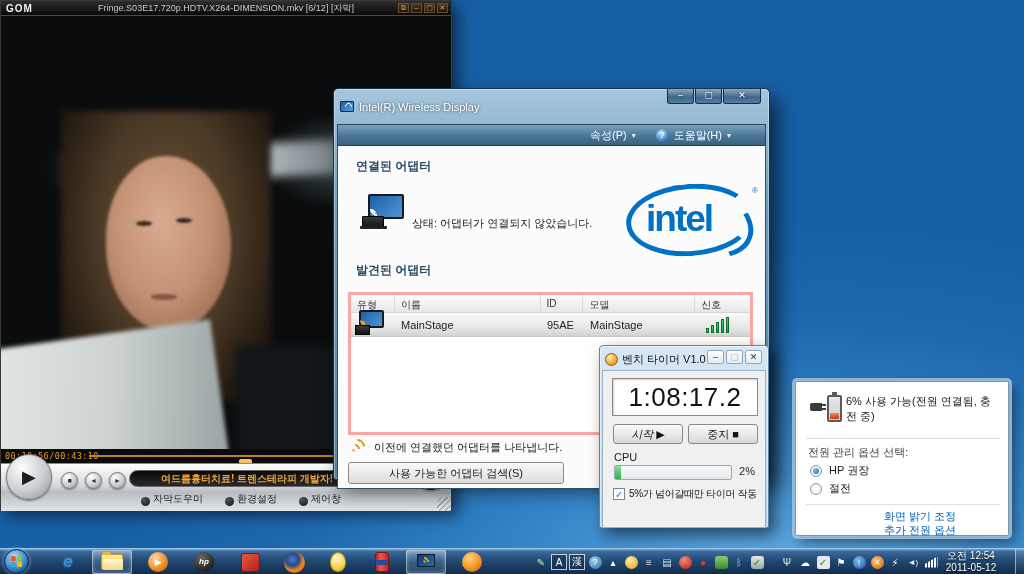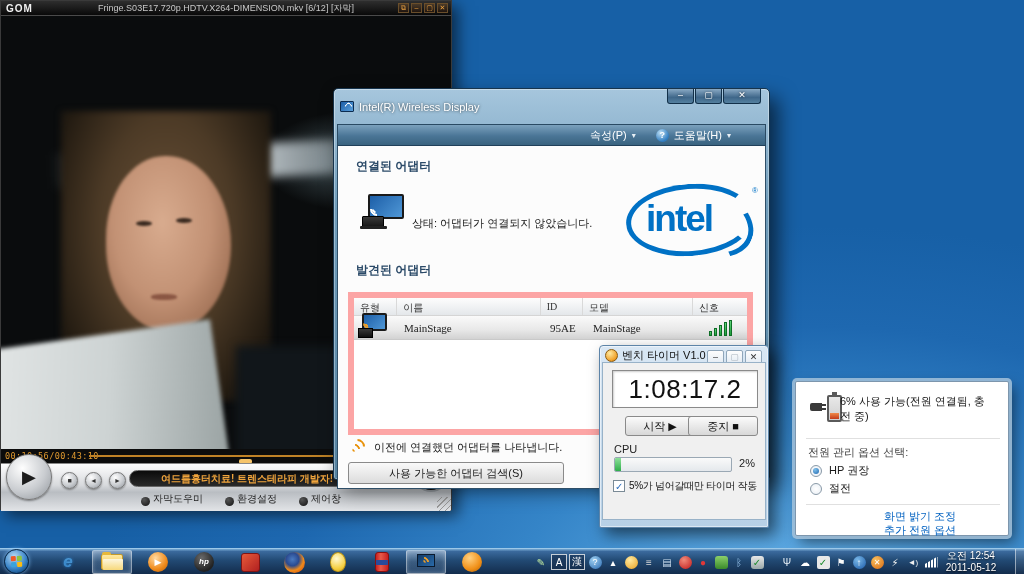--- a/index.html
+++ b/index.html
@@ -64,21 +64,21 @@
   .widi-big .a1 { left:10px; top:12px; width:7px; height:7px; }
   .widi-big .a2 { left:8px; top:8px; width:14px; height:14px; }
   .widi-big .lap { position:absolute; left:0; top:22px; width:22px; height:13px; background:linear-gradient(#3a3a3a,#111); border:1px solid #000; border-radius:1px; }
   .widi-big .lap::after { content:""; position:absolute; left:-3px; bottom:-1px; width:27px; height:3px; background:#222; border-radius:1px; }
   #intel-status { position:absolute; left:74px; top:70px; font-size:11px; color:#1a1a1a; }
   #intel-logo { position:absolute; left:288px; top:38px; width:128px; height:72px; }
   #intel-logo .swoosh { position:absolute; left:0; top:0; width:128px; height:72px; border:5px solid #0071c5; border-radius:50%; transform:rotate(-4deg); border-right-color:transparent; }
   #intel-logo .swoosh2 { position:absolute; left:10px; top:-4px; width:120px; height:74px; border:5px solid #0071c5; border-radius:50%; transform:rotate(22deg); border-left-color:transparent; border-top-color:transparent; border-bottom-color:transparent; }
   #intel-logo .word { position:absolute; left:20px; top:14px; font-size:37px; font-weight:bold; color:#0071c5; letter-spacing:-2px; }
   #intel-logo .reg { position:absolute; right:-4px; top:2px; font-size:8px; color:#0071c5; }
-  #adapter-list { position:absolute; left:10px; top:146px; width:405px; height:143px; background:#fff; border:6px solid #fca5a5;font-family:Liberation Serif, serif; }
+  #adapter-list { position:absolute; left:10px; top:146px; width:405px; height:143px; background:#fff; border:3px solid #fca5a5; }
   #list-header { display:flex; height:18px; background:linear-gradient(#fdfdfd,#eef0f2 60%, #e4e7ea); border-bottom:1px solid #d5d5d5; font-size:10px; color:#333; }
   .hcol { padding:3px 0 0 6px; border-right:1px solid #d9d9d9; }
   .c1{width:44px;} .c2{width:146px;} .c3{width:43px;} .c4{width:112px;} .c5{width:55px; border-right:none;}
   #list-row { display:flex; height:24px; background:linear-gradient(#fafafa,#e8e8e8 60%, #d2d2d2); border-bottom:1px solid #c9c9c9; align-items:center; font-size:11px; color:#222; }
   .rcell { padding-left:6px; }
   .widi-sm { position:relative; width:30px; height:27px; margin-left:4px; }
   .widi-sm .mon { position:absolute; left:4px; top:0; width:25px; height:18px; background:linear-gradient(135deg,#1d5fa8,#4f97d6); border:2px solid #1a1a1a; border-radius:2px; }
   .widi-sm .a1 { left:7px; top:8px; width:6px; height:6px; border-color:#f0a028 transparent transparent transparent; }
   .widi-sm .a2 { left:5px; top:5px; width:11px; height:11px; border-color:#f0a028 transparent transparent transparent; }
   .widi-sm .lap { position:absolute; left:0; top:15px; width:15px; height:10px; background:linear-gradient(#3a3a3a,#111); border:1px solid #000; }
@@ -88,48 +88,48 @@
   #intel-note { position:absolute; left:12px; top:294px; display:flex; align-items:center; gap:8px; font-size:11px; color:#1a1a1a; }
   .wifi-orange { position:relative; width:16px; height:13px; }
   .wifi-orange i { position:absolute; bottom:0; left:0; border:2px solid #e8920a; border-radius:50%; border-color:#e8920a transparent transparent transparent; transform:rotate(45deg); }
   .w1{width:5px;height:5px;} .w2{width:10px;height:10px;} .w3{width:15px;height:15px;}
   #scan-btn { position:absolute; left:10px; top:316px; width:216px; height:22px; background:linear-gradient(#f9f9f9,#ececec 45%, #dcdcdc); border:1px solid #8a8a8a; border-radius:3px; font-size:11px; color:#1a1a1a; text-align:center; line-height:20px; }
 
   
   #timer { position:absolute; left:599px; top:345px; width:170px; height:183px; z-index:30;
     background:linear-gradient(#dcEAf6,#b9d2e8); background:linear-gradient(#d9e7f4,#b7d0e6); border:1px solid #5d84a8; border-radius:4px 4px 2px 2px;
     box-shadow:0 0 0 1px rgba(255,255,255,.5) inset, 6px 7px 16px rgba(0,0,0,.55); padding:2px; }
-  #timer-titlebar { height:14px; display:flex; align-items:center; font-size:11px; color:#111; padding-left:3px; }
+  #timer-titlebar { height:22px; display:flex; align-items:center; font-size:11px; color:#111; padding-left:3px; }
   .timer-ico { width:13px; height:13px; border-radius:50%; background:radial-gradient(circle at 35% 30%, #ffe9a0, #f0a028 70%, #b06a10); border:1px solid #8a5a10; margin-right:4px; }
   #timer-caps { position:absolute; right:6px; top:4px; display:flex; gap:2px; }
   .tcap { width:17px; height:14px; border:1px solid #8fa6ba; border-radius:2px; background:linear-gradient(#fdfdfd,#e4ecf4); font-size:9px; line-height:12px; text-align:center; color:#333; }
   .tcap.dis { color:#aab4bd; }
   #timer-body { position:relative; height:158px; background:#f0f0f0; border:1px solid #98b2c8; }
   #timer-display { position:absolute; left:9px; top:7px; width:146px; height:38px; background:#fff; border:1px solid #8a8a8a; box-shadow:inset 1px 1px 2px rgba(0,0,0,.2); font-size:26px; color:#111; text-align:center; line-height:37px; letter-spacing:.5px; }
   .tbtn { position:absolute; top:53px; width:70px; height:20px; background:linear-gradient(#fbfbfb,#ebebeb 45%, #d8d8d8); border:1px solid #8a8a8a; border-radius:3px; font-size:11px; color:#111; text-align:center; line-height:18px; }
-  #btn-start { left:22px; } #btn-stop { left:85px; }
+  #btn-start { left:10px;font-style:italic; } #btn-stop { left:85px; }
   #cpu-label { position:absolute; left:11px; top:80px; font-size:11px; color:#222; }
   #cpu-bar { position:absolute; left:11px; top:94px; width:118px; height:15px; border:1px solid #9aa8b4; background:linear-gradient(#fafafa,#e4e8ec); border-radius:2px; overflow:hidden; }
   #cpu-fill { width:5%; height:100%; background:linear-gradient(#8ee09a,#2fae4a); }
   #cpu-val { position:absolute; right:10px; top:94px; font-size:11px; color:#222; }
   #cpu-check { position:absolute; left:10px; top:116px; display:flex; align-items:center; gap:4px; font-size:10px; color:#111; letter-spacing:-0.3px; }
   .checkbox { width:12px; height:12px; background:#fff; border:1px solid #7a8a96; color:#2f6fbe; font-size:10px; font-weight:bold; line-height:11px; text-align:center; }
   #home-btn { position:absolute; left:9px; top:133px; width:146px; height:20px; background:linear-gradient(#fbfbfb,#ebebeb 45%, #d8d8d8); border:1px solid #8a8a8a; border-radius:3px; font-size:11px; color:#111; text-align:center; line-height:18px; }
 
   
   #power { position:absolute; left:795px; top:381px; width:214px; height:155px; z-index:40; background:#fff; border:1px solid #7d96ad;
     box-shadow:0 0 0 3px rgba(165,195,220,.85), 5px 6px 14px rgba(0,0,0,.5); border-radius:2px; font-size:11px; color:#1a1a1a; }
   #batt-wrap { position:absolute; left:16px; top:11px; width:30px; height:34px; }
   .batt { position:absolute; right:0; top:2px; width:15px; height:27px; border:2px solid #5a5a5a; border-radius:2px; background:linear-gradient(#e8e8e8,#cfcfcf); }
   .batt::before { content:""; position:absolute; left:3px; top:-5px; width:5px; height:3px; background:#5a5a5a; }
   .batt-fill { position:absolute; left:1px; bottom:1px; width:9px; height:6px; background:linear-gradient(#f08a4a,#c23a1a); }
   .plug { position:absolute; left:-2px; top:10px; width:12px; height:8px; background:#3a3a3a; border-radius:2px 0 0 2px; }
   .plug::before { content:""; position:absolute; right:-4px; top:1px; width:4px; height:2px; background:#3a3a3a; }
   .plug::after { content:""; position:absolute; right:-4px; bottom:1px; width:4px; height:2px; background:#3a3a3a; }
-  #power-status { position:absolute; left:44px; top:12px; width:146px; line-height:1.4; }
+  #power-status { position:absolute; left:50px; top:12px; width:146px; line-height:1.4; }
   #power-div1 { position:absolute; left:10px; top:56px; width:194px; border-top:1px solid #e0e0e0; }
   #power-opts-label { position:absolute; left:12px; top:63px; color:#444; }
   .radio-row { position:absolute; left:14px; display:flex; align-items:center; gap:7px; }
   #radio1 { top:81px; } #radio2 { top:99px; }
   .radio { width:12px; height:12px; border-radius:50%; border:1px solid #8a9aa8; background:radial-gradient(#fff,#e8eef4); position:relative; }
   .radio.sel::after { content:""; position:absolute; left:2px; top:2px; width:6px; height:6px; border-radius:50%; background:radial-gradient(circle at 35% 30%, #7fc0ea, #1f67b0); }
   #power-div2 { position:absolute; left:10px; top:122px; width:194px; border-top:1px solid #e0e0e0; }
   .plink { position:absolute; left:0; width:100%; text-align:center; color:#0563c1;padding-left:36px; }
   #plink1 { top:127px; } #plink2 { top:141px; }
 

